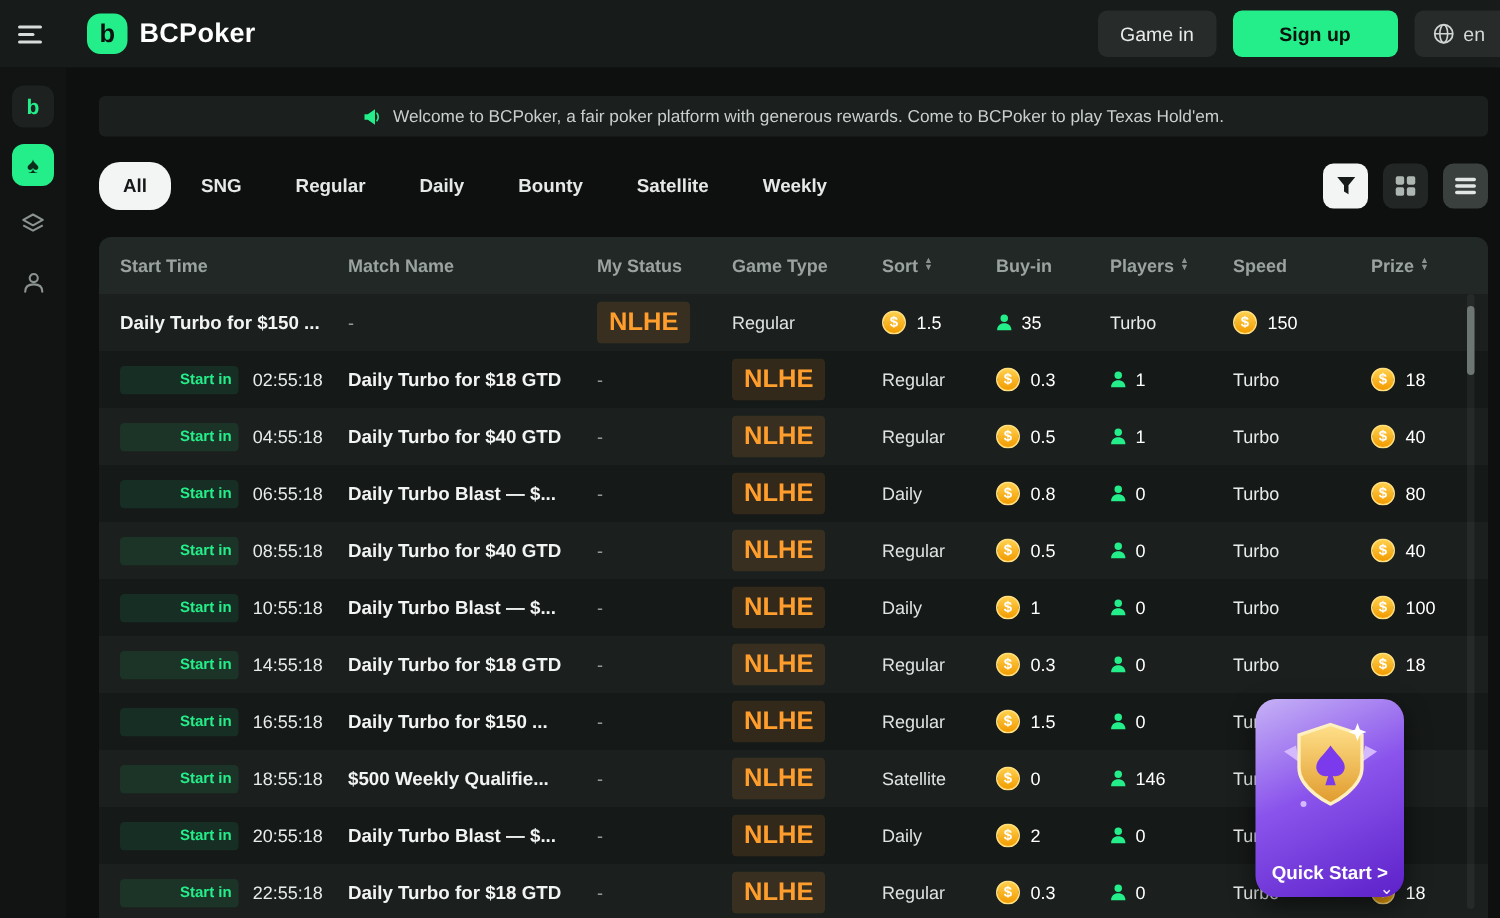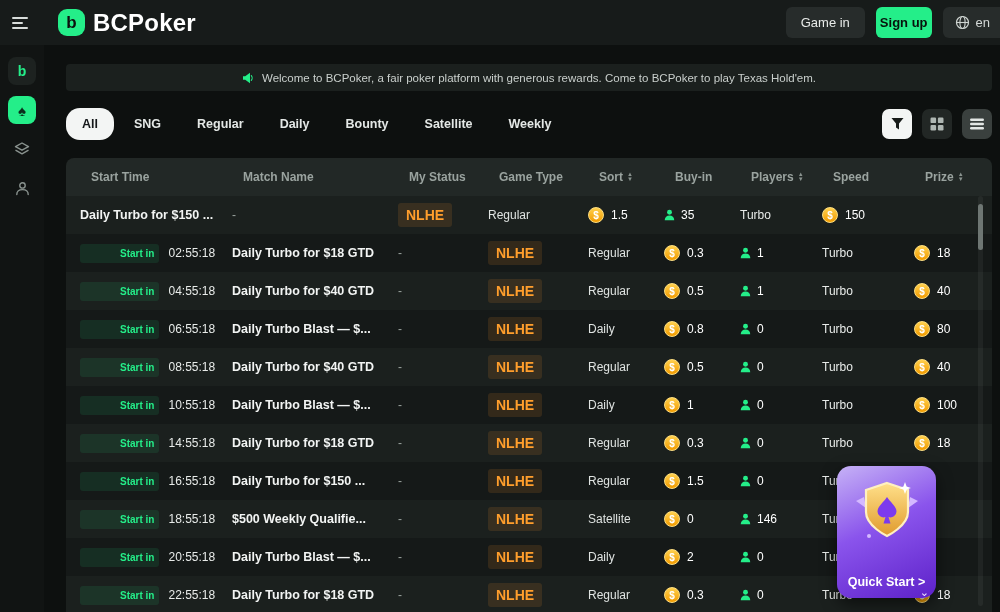--- a/index.html
+++ b/index.html
@@ -14,25 +14,25 @@
   .topbar { position:absolute; top:0; left:0; width:1000px; height:45px;
     background:#171b1a; display:flex; align-items:center; padding-left:12px; }
   .hamburger { width:26px; height:26px; display:flex; flex-direction:column;
     justify-content:center; gap:3px; background:none; border:none; cursor:pointer; }
   .hamburger i { display:block; height:2px; border-radius:1px; background:#d8dcda; }
   .hamburger i:nth-child(1){ width:16px; } .hamburger i:nth-child(2){ width:11px; } .hamburger i:nth-child(3){ width:16px; }
   .brand { display:flex; align-items:center; gap:8px; margin-left:20px; cursor:pointer; }
   .logo-mark { width:27px; height:27px; border-radius:9px; background:#24ee89;
     display:flex; align-items:center; justify-content:center;
     color:#0c100e; font-weight:bold; font-size:17px; }
-  .brand-name { font-size:24px; font-weight:bold; letter-spacing:.2px; color:#fff; }
+  .brand-name { font-size:18px; font-weight:bold; letter-spacing:.2px; color:#fff; }
   .topbar-right { margin-left:auto; display:flex; align-items:center; gap:11px; margin-right:-8px; }
   .btn { border:none; cursor:pointer; border-radius:6px; font-family:inherit; }
   .signin-btn { background:#272c2b; color:#e8ebe9; font-size:13px; padding:8px 15px; }
-  .signup-btn { background:#24ee89; color:#07130c; font-size:13px; font-weight:bold; padding:8px 4px; }
+  .signup-btn { background:#24ee89; color:#07130c; font-size:13px; font-weight:bold; padding:8px 31px; }
   .lang-btn { background:#272c2b; color:#d4d9d7; font-size:13px; padding:8px 18px 8px 12px;
     display:flex; align-items:center; gap:6px; }
 
   
   .sidebar { position:absolute; top:45px; left:0; width:44px; bottom:0;
     background:#111413; display:flex; flex-direction:column; align-items:center;
     padding-top:12px; gap:11px; }
   .side-btn { width:28px; height:28px; border-radius:8px; border:none; cursor:pointer;
     display:flex; align-items:center; justify-content:center; background:transparent; }
   .side-btn.boxed { background:#1d2220; }
@@ -59,36 +59,36 @@
   .grid-btn { background:#222725; }
   .list-btn { background:#3a403e; }
 
   
   .table { margin-top:15px; }
   .thead, .trow { display:grid;
     grid-template-columns:152px 166px 90px 100px 76px 76px 82px 92px 92px;
     align-items:center; width:926px; }
   .thead { height:38px; background:#222826; border-radius:8px 8px 0 0;
     font-size:12px; font-weight:bold; color:#9aa39f; }
-  .hcell { padding-left:25px; display:flex; align-items:center; }
+  .hcell { padding-left:14px; display:flex; align-items:center; }
   .sort-arrows { display:inline-flex; flex-direction:column; margin-left:4px;
     font-size:6px; line-height:5px; color:#8a938f; cursor:pointer; }
   .trow { height:38px; font-size:12px; cursor:pointer; }
   .trow:nth-child(odd) { background:#1b201e; }
   .trow:nth-child(even){ background:#151918; }
   .cell { padding-left:14px; display:flex; align-items:center; overflow:hidden; white-space:nowrap; }
   .badge { display:inline-block; min-width:52px; text-align:center; padding:4px 5px;
     border-radius:3px; font-size:10px; font-weight:bold; flex:none; }
   .badge-late { background:rgba(245,65,79,.14); color:#f5414f; }
   .badge-upcoming { background:rgba(36,238,137,.10); color:#24ee89;padding-left:40px; }
   .time { margin-left:9px; color:#e8ebe9; }
   .c-name { font-weight:bold; font-size:12.5px; color:#f2f4f3; }
   .c-status { color:#9aa39f; }
   .gt-badge { background:rgba(255,158,44,.13); color:#ff9e2c; font-weight:bold;
-    font-size:14px; padding:4px 8px; border-radius:3px; }
+    font-size:17px; padding:4px 8px; border-radius:3px; }
   .c-sort { color:#dfe3e1; }
   .coin { display:inline-flex; align-items:center; justify-content:center; flex:none;
     width:16px; height:16px; border-radius:50%;
     background:linear-gradient(180deg,#ffd04d,#f29b00); border:1px solid #ffdf80;
     color:#fff; font-size:10px; font-weight:bold; margin-right:7px; }
   .val { font-weight:normal; color:#ffffff; }
   .p-icon { margin-right:6px; flex:none; }
   .c-speed { color:#e8ebe9; }
 
   

